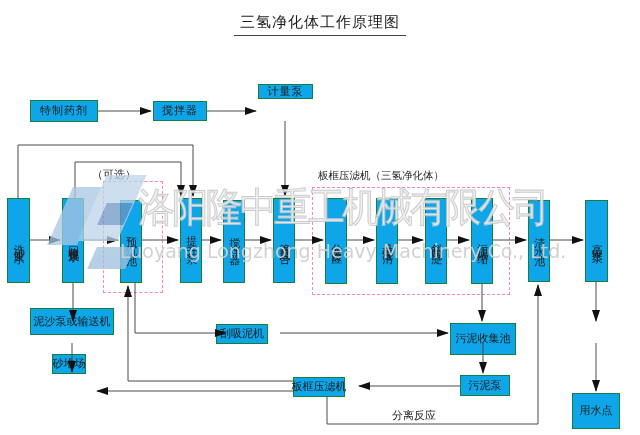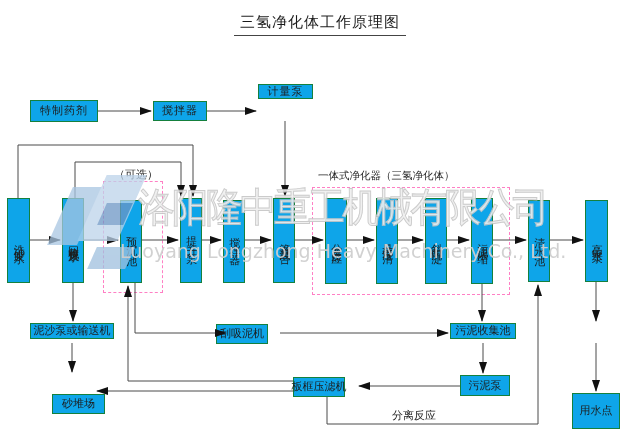--- a/index.html
+++ b/index.html
@@ -36,46 +36,46 @@
 </head>
 <body>
 
 <div id="canvas">
 
   <div class="title">三氢净化体工作原理图</div>
 
   <div class="dashed" style="left:103px;top:181px;width:60px;height:112px"></div>
   <div class="dashed" style="left:312px;top:187px;width:198px;height:108px"></div>
 
-  <div class="anno" style="left:92px;top:167px;width:66px;text-align:right;font-size:11px">（可选）</div>
-  <div class="anno" style="left:318px;top:169px;font-size:10.5px">一体式净化器（三氢净化体）</div>
+  <div class="anno" style="left:92px;top:167px;width:66px;text-align:left;font-size:11px">（可选）</div>
+  <div class="anno" style="left:318px;top:169px;font-size:10.5px">板框压滤机（三氢净化体）</div>
   <div class="anno" style="left:392px;top:408px;font-size:11px">分离反应</div>
 
   <div class="nbox hbox" style="left:30px;top:100px;width:68px;height:22px">特制药剂</div>
   <div class="nbox hbox" style="left:153px;top:101px;width:54px;height:20px">搅拌器</div>
   <div class="nbox hbox" style="left:258px;top:84px;width:55px;height:15px">计量泵</div>
 
   <div class="nbox vbox" style="left:7px;top:198px;width:23px;height:85px">洗砂废水</div>
   <div class="nbox vbox" style="left:62px;top:198px;width:22px;height:85px;letter-spacing:1px">回收机废水</div>
   <div class="nbox vbox sp3" style="left:120px;top:200px;width:22px;height:83px">预沉池</div>
   <div class="nbox vbox sp3" style="left:180px;top:198px;width:22px;height:85px">提升泵</div>
   <div class="nbox vbox sp3" style="left:223px;top:200px;width:22px;height:83px">搅拌器</div>
   <div class="nbox vbox" style="left:273px;top:198px;width:22px;height:85px">管道混合</div>
   <div class="nbox vbox" style="left:325px;top:198px;width:22px;height:86px">分离反应</div>
   <div class="nbox vbox" style="left:376px;top:198px;width:22px;height:86px">悬浮澄清</div>
   <div class="nbox vbox" style="left:425px;top:198px;width:22px;height:86px">斜面沉淀</div>
   <div class="nbox vbox" style="left:471px;top:198px;width:22px;height:86px">污泥浓缩</div>
   <div class="nbox vbox sp3" style="left:528px;top:200px;width:22px;height:82px">清水池</div>
   <div class="nbox vbox" style="left:585px;top:200px;width:23px;height:82px">高位水泵</div>
 
-  <div class="nbox hbox" style="left:30px;top:323px;width:84px;height:16px;letter-spacing:0">泥沙泵或输送机</div>
-  <div class="nbox hbox" style="left:52px;top:394px;width:53px;height:20px;letter-spacing:0">砂堆场</div>
+  <div class="nbox hbox" style="left:30px;top:308px;width:84px;height:27px;letter-spacing:0">泥沙泵或输送机</div>
+  <div class="nbox hbox" style="left:52px;top:354px;width:34px;height:20px;letter-spacing:0">砂堆场</div>
   <div class="nbox hbox" style="left:216px;top:324px;width:52px;height:20px;letter-spacing:0">刮吸泥机</div>
   <div class="nbox hbox" style="left:293px;top:377px;width:52px;height:20px;letter-spacing:0">板框压滤机</div>
-  <div class="nbox hbox" style="left:450px;top:323px;width:66px;height:16px;letter-spacing:0">污泥收集池</div>
+  <div class="nbox hbox" style="left:450px;top:323px;width:66px;height:32px;letter-spacing:0">污泥收集池</div>
   <div class="nbox hbox" style="left:460px;top:375px;width:50px;height:21px;letter-spacing:0">污泥泵</div>
   <div class="nbox hbox" style="left:572px;top:393px;width:48px;height:36px;letter-spacing:0">用水点</div>
 
   <svg id="wires" width="640" height="435">
     <defs>
       <marker id="arr" markerWidth="12" markerHeight="8" refX="11" refY="4" orient="auto" markerUnits="userSpaceOnUse">
         <path d="M0,0 L12,4 L0,8 Z" fill="#111"></path>
       </marker>
     </defs>
     <g fill="none" stroke="#4a4a4a" stroke-width="1">

